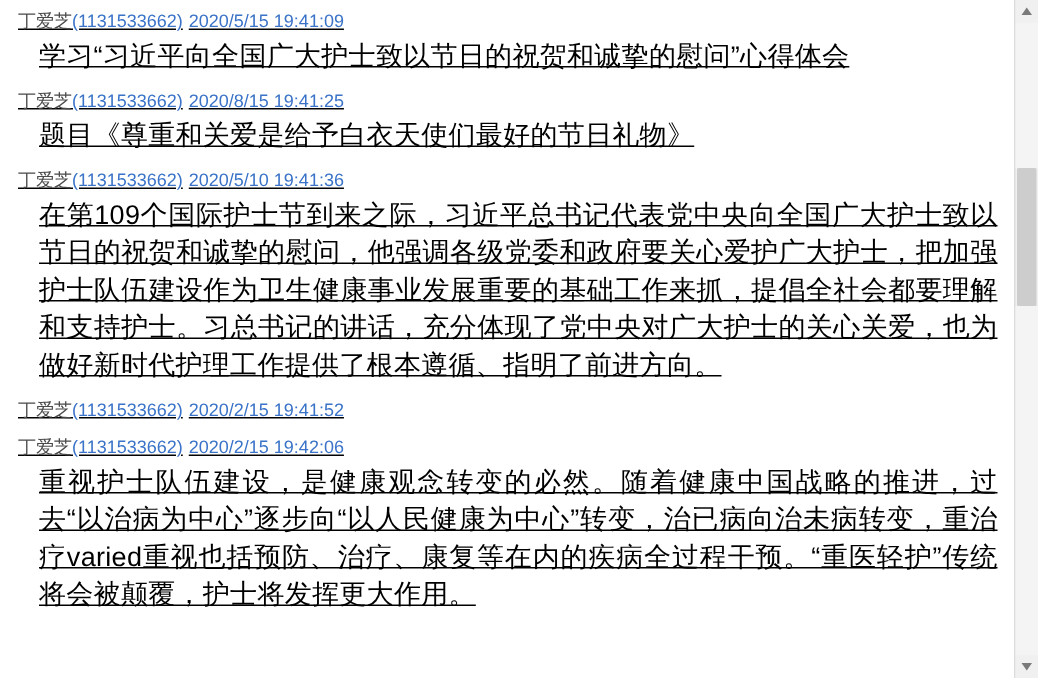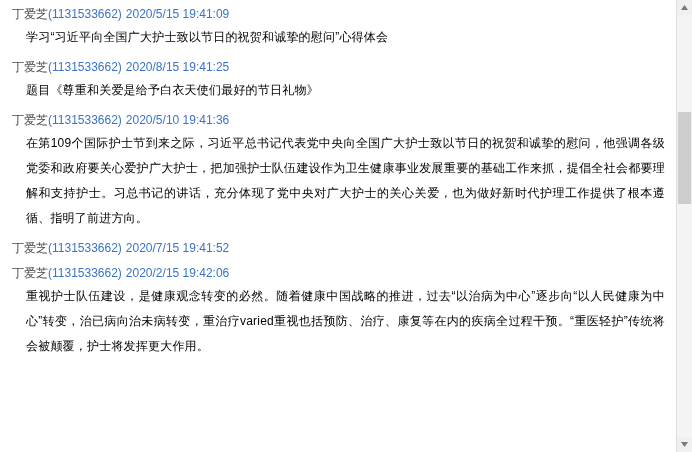--- a/index.html
+++ b/index.html
@@ -22,20 +22,21 @@
   }
   #message-list {
     position: absolute;
     left: 0;
     top: 0;
     width: 677px;
     height: 452px;
     padding: 6px 8px 0 12px;
     box-sizing: border-box;
     overflow: hidden;
+    text-decoration: underline;
   }
   .message {
     margin-bottom: 9px;
   }
   .msg-header {
     font-size: 12px;
     line-height: 16px;
     white-space: nowrap;
     margin-bottom: 3px;
   }
@@ -43,21 +44,21 @@
     color: #4a4a4a;
   }
   .sender-id {
     color: #3a73c8;
   }
   .msg-time {
     color: #3a73c8;
     margin-left: 4px;
   }
   .msg-body {
-    font-size: 12px;
+    font-size: 18px;
     line-height: 25px;
     color: #000000;
     text-align: justify;
     padding-left: 14px;
     padding-right: 4px;
     letter-spacing: 0.2px;
   }
   .msg-body.short {
     white-space: nowrap;
   }
@@ -133,21 +134,21 @@
 
     <div class="message">
       <div class="msg-header">
         <span class="sender-name">丁爱芝</span><span class="sender-id">(1131533662)</span><span class="msg-time">2020/5/10 19:41:36</span>
       </div>
       <div class="msg-body">在第109个国际护士节到来之际，习近平总书记代表党中央向全国广大护士致以节日的祝贺和诚挚的慰问，他强调各级党委和政府要关心爱护广大护士，把加强护士队伍建设作为卫生健康事业发展重要的基础工作来抓，提倡全社会都要理解和支持护士。习总书记的讲话，充分体现了党中央对广大护士的关心关爱，也为做好新时代护理工作提供了根本遵循、指明了前进方向。</div>
     </div>
 
     <div class="message">
       <div class="msg-header">
-        <span class="sender-name">丁爱芝</span><span class="sender-id">(1131533662)</span><span class="msg-time">2020/7/15 19:41:52</span>
+        <span class="sender-name">丁爱芝</span><span class="sender-id">(1131533662)</span><span class="msg-time">2020/2/15 19:41:52</span>
       </div>
     </div>
 
     <div class="message">
       <div class="msg-header">
         <span class="sender-name">丁爱芝</span><span class="sender-id">(1131533662)</span><span class="msg-time">2020/2/15 19:42:06</span>
       </div>
       <div class="msg-body">重视护士队伍建设，是健康观念转变的必然。随着健康中国战略的推进，过去“以治病为中心”逐步向“以人民健康为中心”转变，治已病向治未病转变，重治疗varied重视也括预防、治疗、康复等在内的疾病全过程干预。“重医轻护”传统将会被颠覆，护士将发挥更大作用。</div>
     </div>
 

